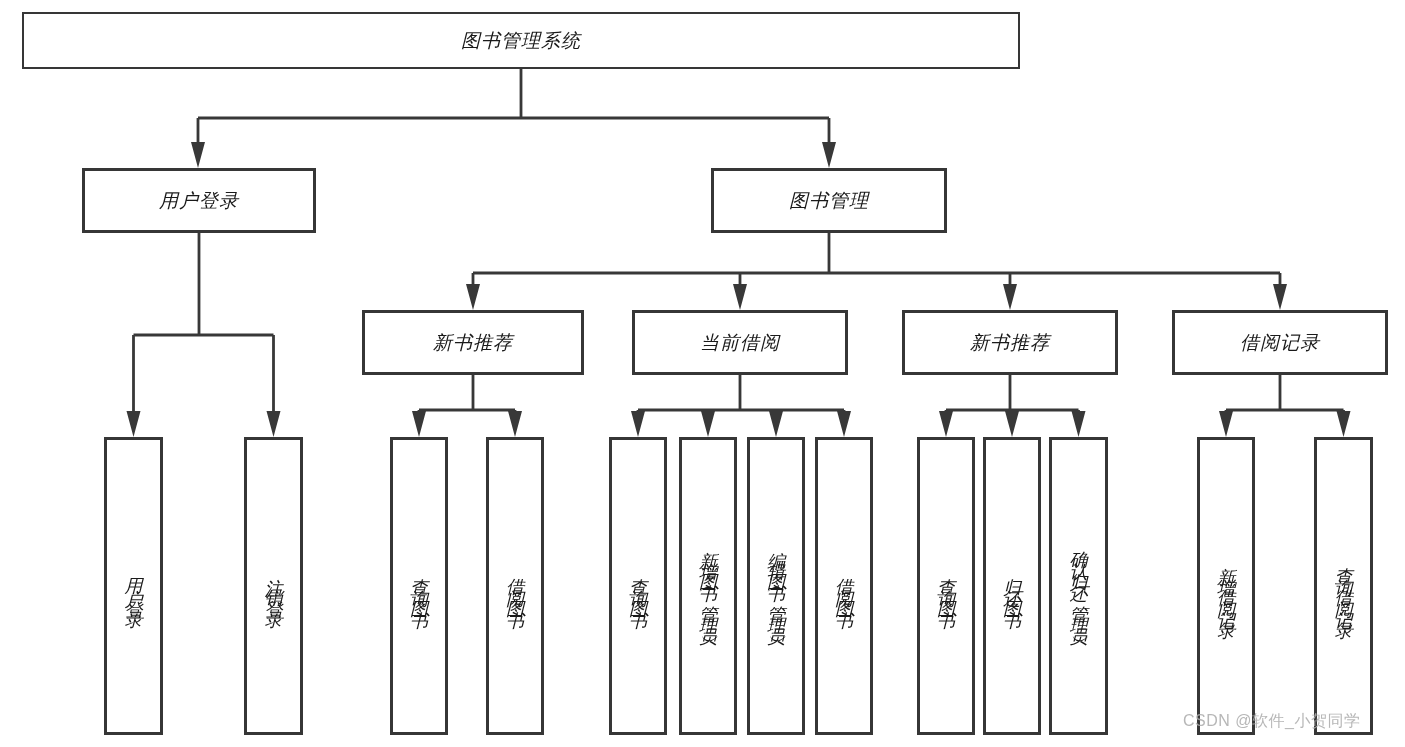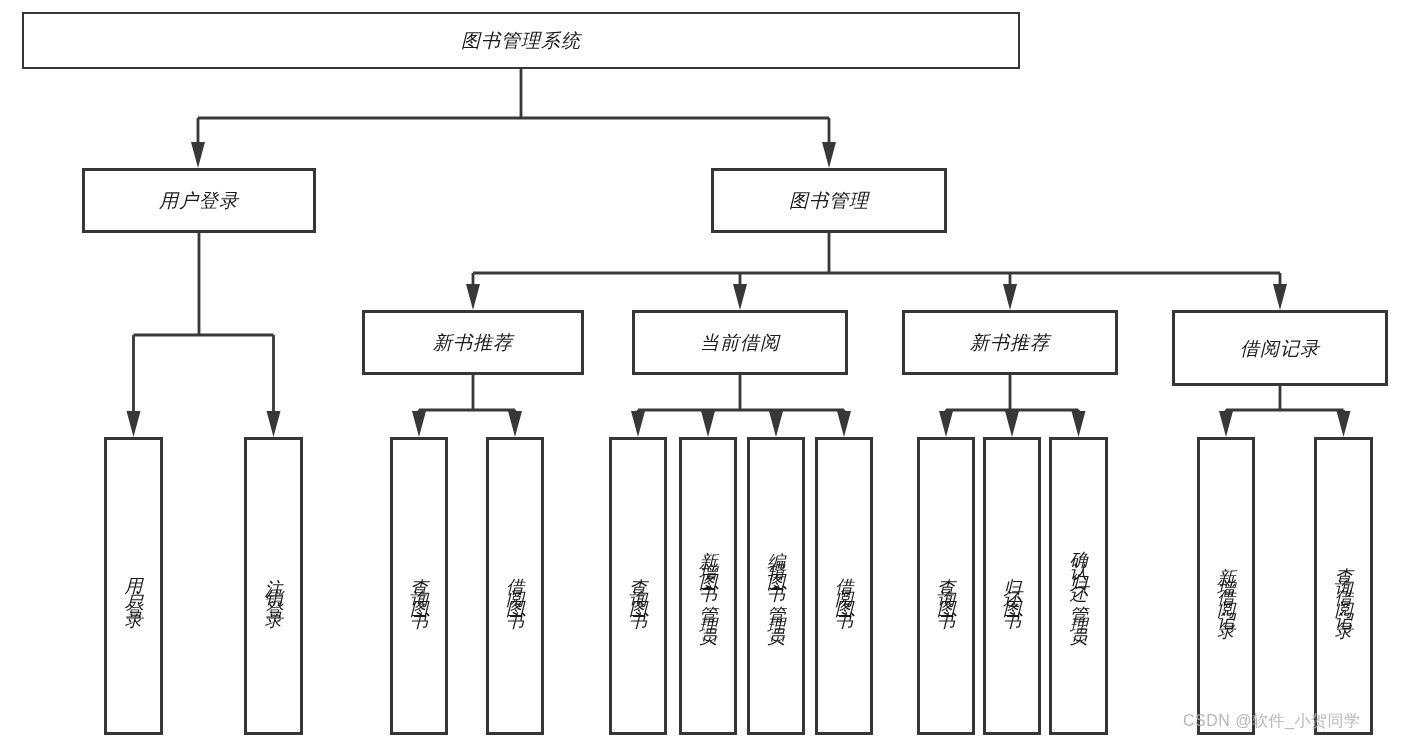--- a/index.html
+++ b/index.html
@@ -95,21 +95,21 @@
 
   <div class="node h" style="left:362px; top:310px; width:222px; height:65px">
     <span>新书推荐</span>
   </div>
   <div class="node h" style="left:632px; top:310px; width:216px; height:65px">
     <span>当前借阅</span>
   </div>
   <div class="node h" style="left:902px; top:310px; width:216px; height:65px">
     <span>新书推荐</span>
   </div>
-  <div class="node h" style="left:1172px; top:310px; width:216px; height:76px">
+  <div class="node h" style="left:1172px; top:310px; width:216px; height:65px">
     <span>借阅记录</span>
   </div>
 
   <div class="node v" style="left:104px; top:437px; width:59px; height:298px">
     <span>用户登录</span>
   </div>
   <div class="node v" style="left:244px; top:437px; width:59px; height:298px">
     <span>注销登录</span>
   </div>
 

